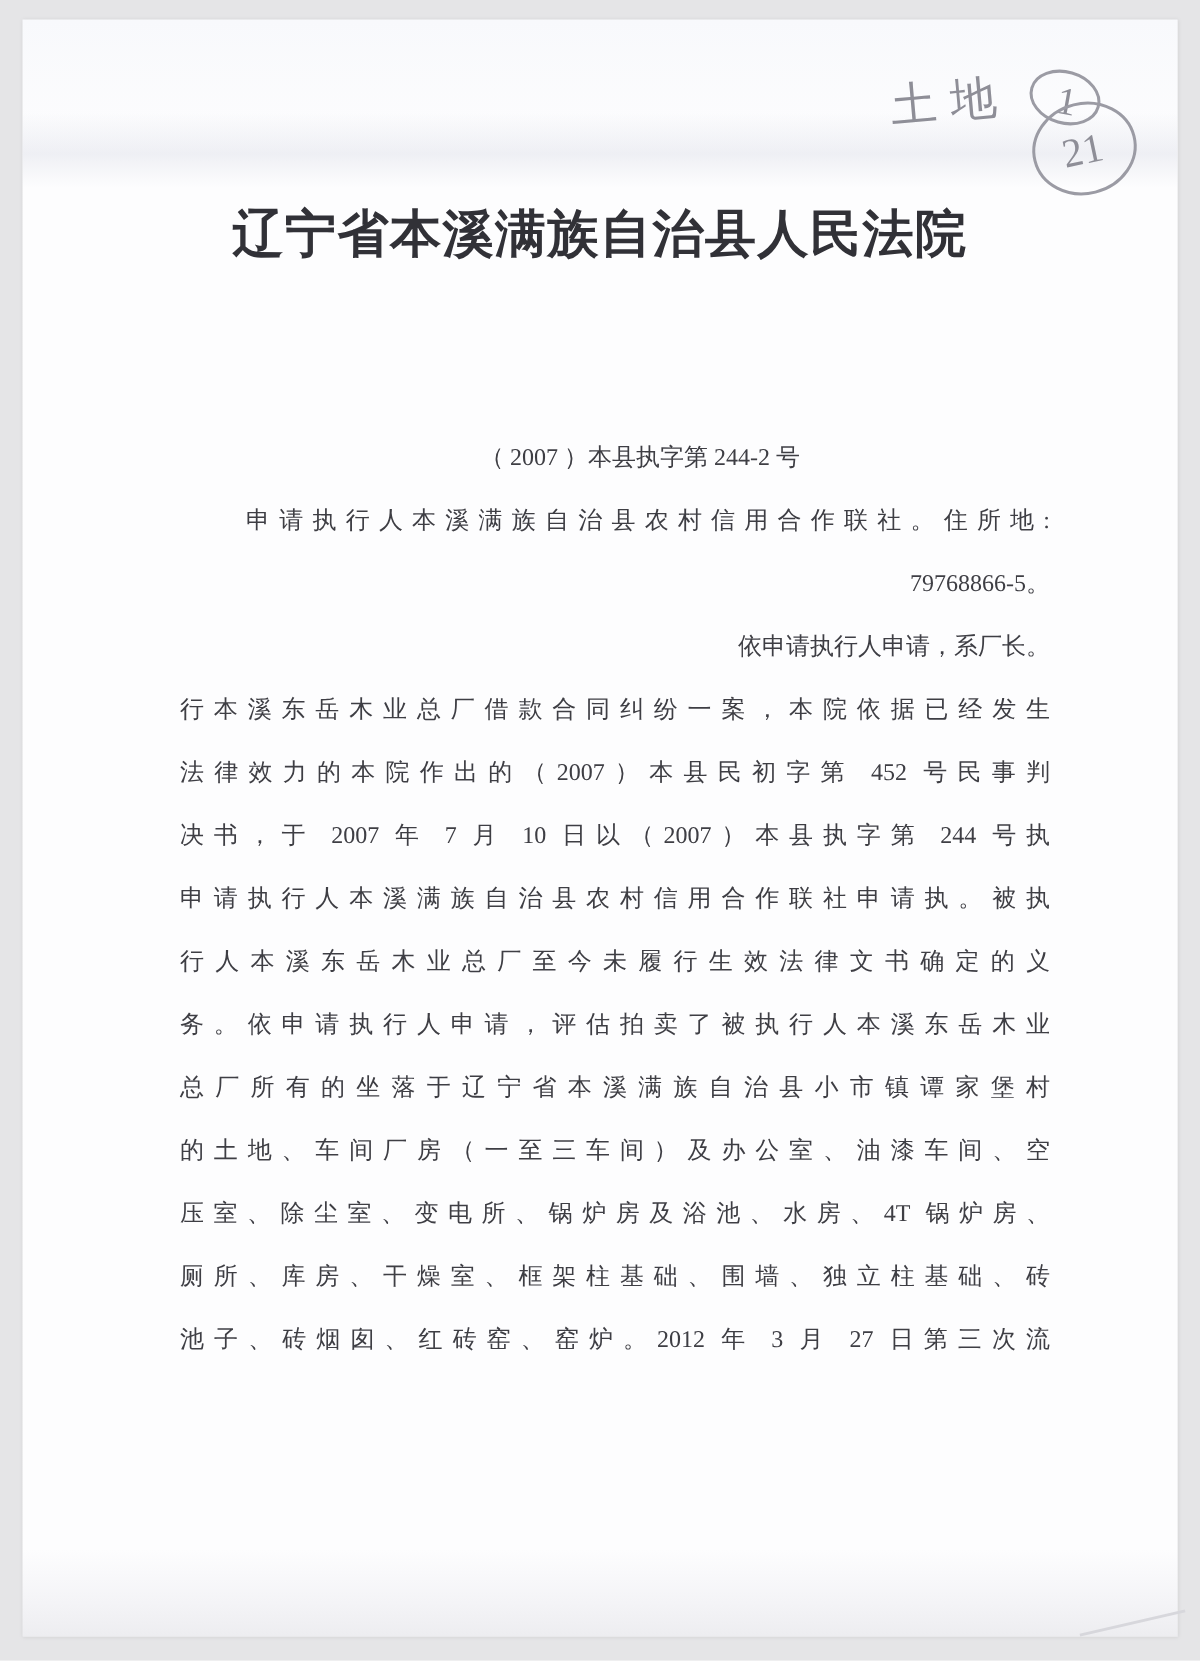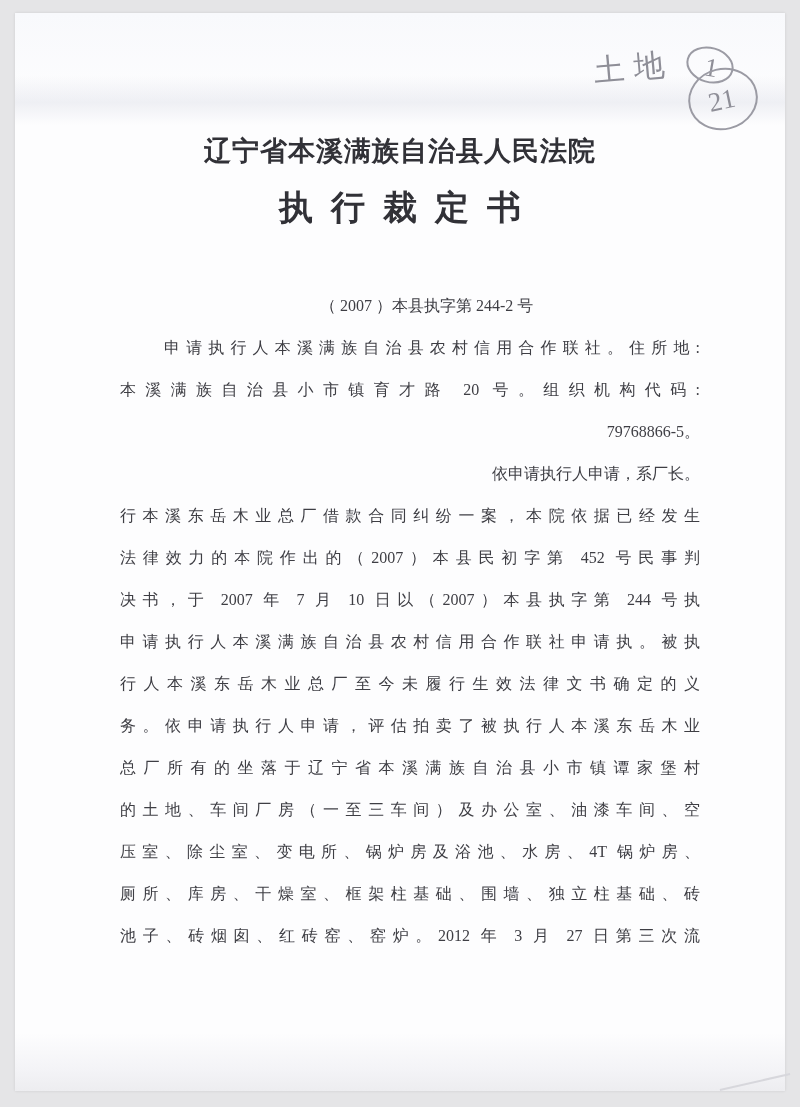--- a/index.html
+++ b/index.html
@@ -53,21 +53,21 @@
     background: #d7d7dc;
     transform: rotate(-13deg);
   }
   .court-name {
     position: absolute;
     top: 120px;
     left: 0;
     width: 100%;
     margin: 0;
     text-align: center;
-    font-size: 27px;
+    font-size: 34px;
     font-weight: 600;
     letter-spacing: 1px;
     color: #313137;
   }
   .doc-title {
     position: absolute;
     top: 172px;
     left: 0;
     width: 100%;
     margin: 0;
@@ -111,26 +111,24 @@
 </head>
 <body>
 
 <div class="scan-bg">
   <div class="paper">
 
     <div class="scan-band"></div>
 
     <h1 class="court-name">辽宁省本溪满族自治县人民法院</h1>
 
-    <h2 class="doc-title">执行裁定书</h2>
 
     <div class="doc-body">
       <div class="case-no">（ 2007 ）本县执字第 244-2 号</div>
       <div class="ln indent just">申请执行人本溪满族自治县农村信用合作联社。住所地:</div>
-      <div class="ln just">本溪满族自治县小市镇育才路 20 号。组织机构代码:</div>
       <div class="ln">79768866-5。</div>
       <div class="ln indent">依申请执行人申请，系厂长。</div>
       <div class="ln just">行本溪东岳木业总厂借款合同纠纷一案，本院依据已经发生</div>
       <div class="ln just">法律效力的本院作出的（2007）本县民初字第 452 号民事判</div>
       <div class="ln just">决书，于 2007 年 7 月 10 日以（2007）本县执字第 244 号执</div>
       <div class="ln just">申请执行人本溪满族自治县农村信用合作联社申请执。被执</div>
       <div class="ln just">行人本溪东岳木业总厂至今未履行生效法律文书确定的义</div>
       <div class="ln just">务。依申请执行人申请，评估拍卖了被执行人本溪东岳木业</div>
       <div class="ln just">总厂所有的坐落于辽宁省本溪满族自治县小市镇谭家堡村</div>
       <div class="ln just">的土地、车间厂房（一至三车间）及办公室、油漆车间、空</div>

